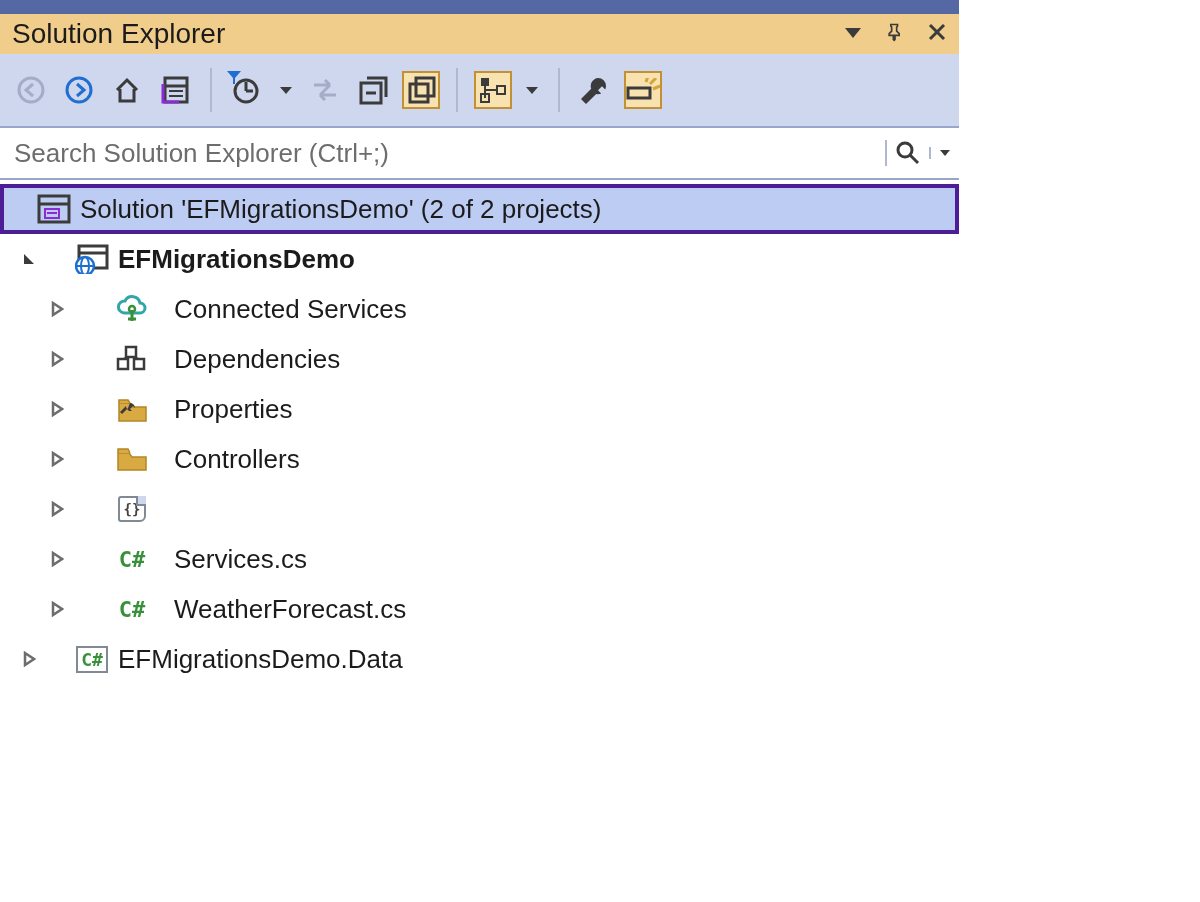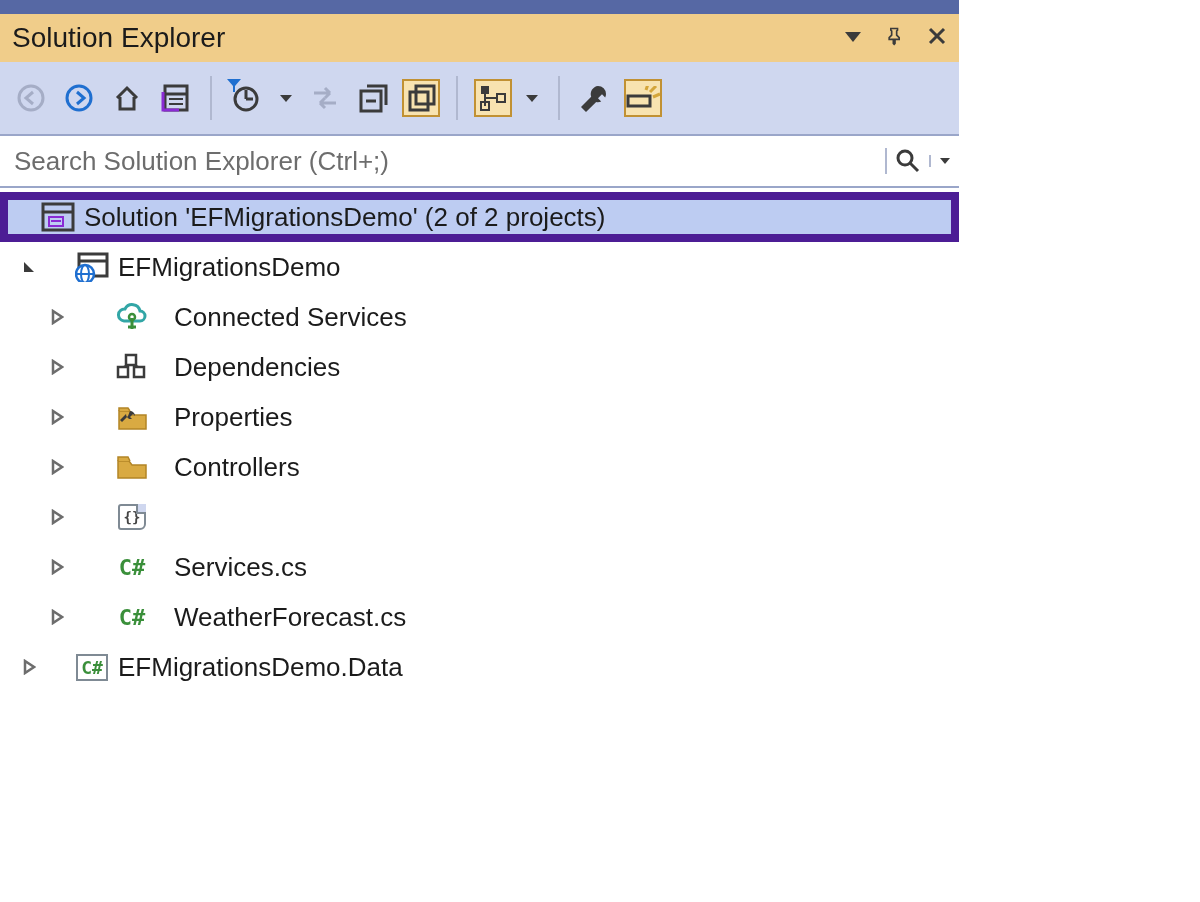--- a/index.html
+++ b/index.html
@@ -1,21 +1,21 @@
 <!DOCTYPE html>
 <html><head>
 <meta charset="utf-8">
 <style>
   * { box-sizing: border-box; margin: 0; padding: 0; }
   html, body { width: 1200px; height: 902px; font-family: "Segoe UI", Arial, sans-serif; background: #fff; overflow: hidden; }
   .panel { width: 959px; height: 902px; position: relative; }
   .bluebar { height: 14px; background: #5668a4; }
 
   
-  .titlebar { background: #f0cd8a; height: 48px; display: flex; align-items: center; padding: 0 12px; color: #1b1b1b; }
+  .titlebar { background: #f0cd8a; height: 40px; display: flex; align-items: center; padding: 0 12px; color: #1b1b1b; }
   .titlebar .title { font-size: 28px; flex: 1; }
   .titlebar .ctrl { display: flex; align-items: center; gap: 22px; }
   .titlebar .ctrl svg { width: 20px; height: 20px; }
 
   
   .toolbar { background: #cfd7ef; height: 72px; display: flex; align-items: center; padding: 0 12px; gap: 10px; }
   .tbtn { width: 38px; height: 38px; display: flex; align-items: center; justify-content: center; border: 2px solid transparent; }
   .tbtn.active { border-color: #c19133; background: #f8e3b0; }
   .tsep { width: 2px; height: 44px; background: #b0b8d0; margin: 0 6px; }
 
@@ -25,22 +25,22 @@
   .searchbox::placeholder { color: #6d6d6d; }
   .sbtn { width: 44px; display: flex; align-items: center; justify-content: center; border-left: 2px solid #b0b8d0; }
   .sdd { width: 30px; display: flex; align-items: center; justify-content: center; border-left: 2px solid #b0b8d0; }
 
   
   .tree { background: #fff; padding: 4px 0; }
   .row { display: flex; align-items: center; height: 50px; font-size: 26px; color: #1b1b1b; white-space: nowrap; }
   .row .arrow { width: 22px; display: flex; align-items: center; justify-content: center; }
   .row .icon { width: 36px; display: flex; align-items: center; justify-content: center; }
   .row .txt { padding-left: 8px; }
-  .row.selected { background: #bdccf2; border: 8px solid #4c1d95; }
-  .row.bold .txt { font-weight: 400; }
+  .row.selected { background: #bdccf2; border: 4px solid #4c1d95; }
+  .row.bold .txt { font-weight: 700; }
 
   .indent0 { padding-left: 18px; }
   .indent1 { padding-left: 46px; gap: 16px; }
 
   .csharp { font-family: Consolas, monospace; font-weight: 700; color: #3a8f3a; font-size: 22px; }
   .csharp-box { border: 2px solid #7f8a94; padding: 1px 3px; font-size: 18px; }
   .json-icon { border: 2px solid #7f8a94; border-radius: 3px 3px 6px 3px; padding: 3px 4px; font-family: monospace; font-weight: 700; color: #444; font-size: 14px; position: relative; background:#fff;}
   .json-icon:before{content:"";position:absolute;top:-2px;right:-2px;width:8px;height:8px;background:#cfd7ef;border-left:2px solid #7f8a94;border-bottom:2px solid #7f8a94;}
 
 </style>

